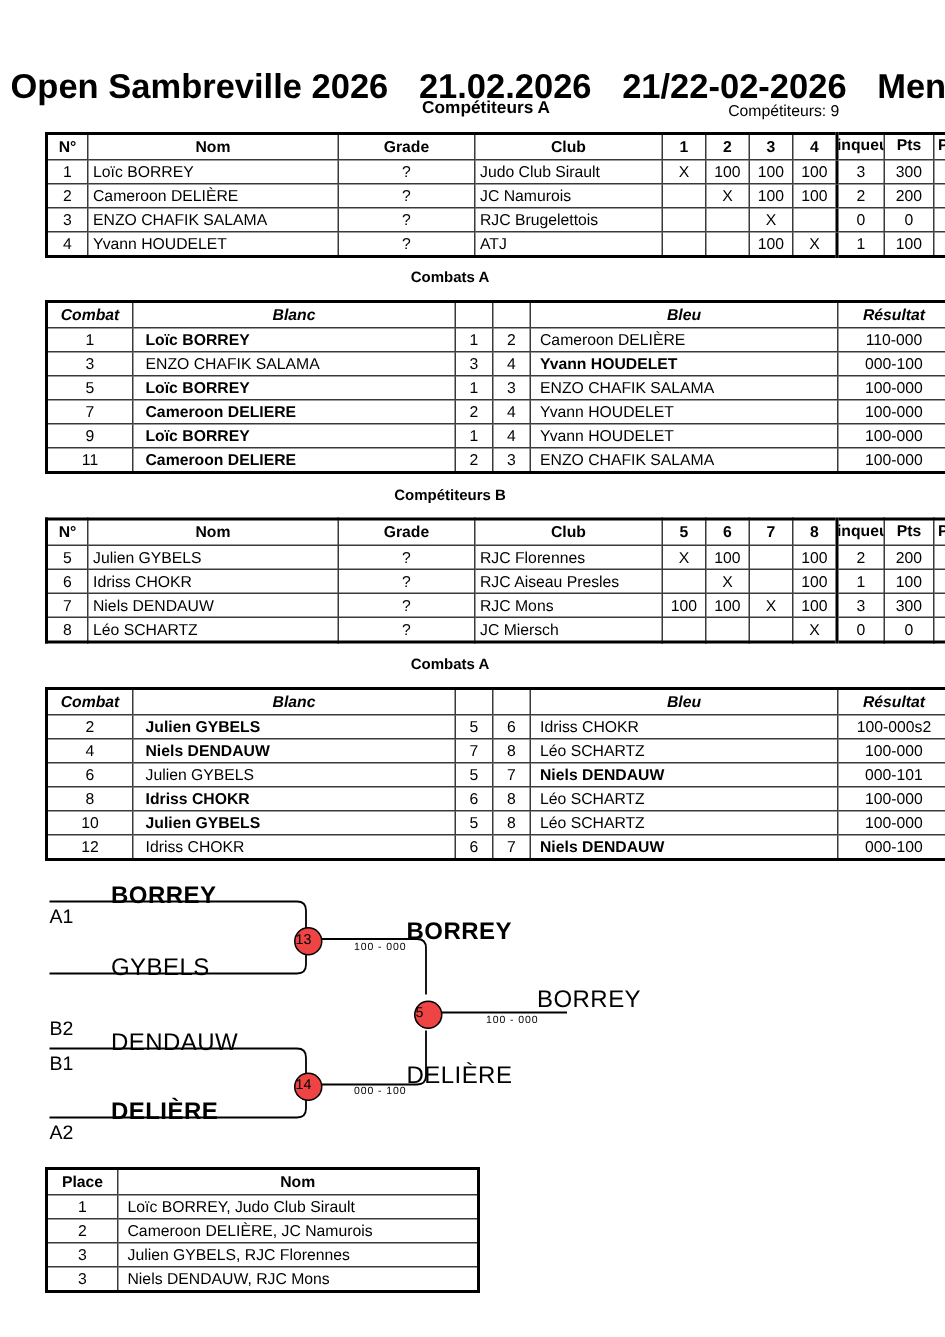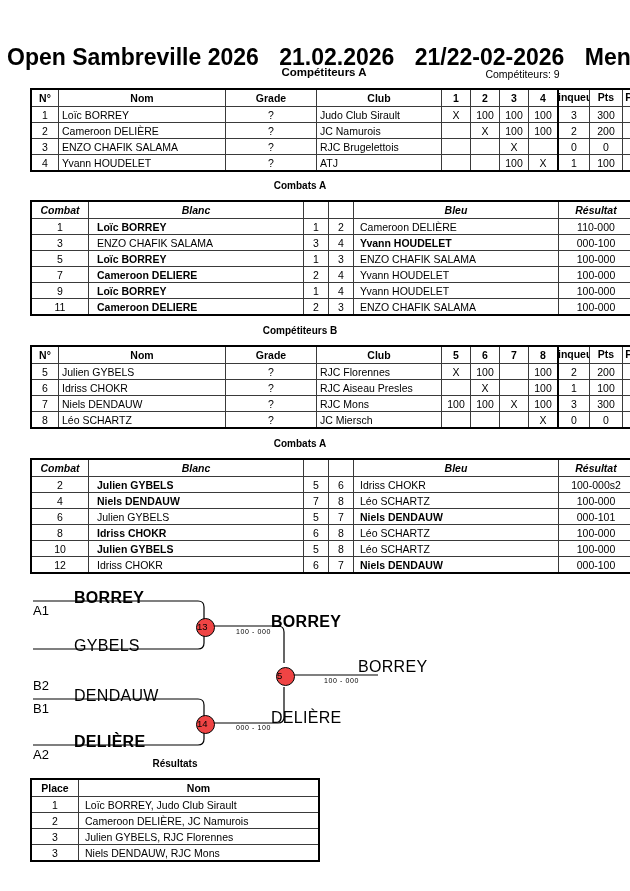--- a/index.html
+++ b/index.html
@@ -430,21 +430,20 @@
   <div class="bk-score" style="left:236px;top:628px;">100 - 000</div>
 
   <div class="bk-num" style="left:196px;top:715px;">14</div>
   <div class="bk-name" style="left:233px;top:709px;">DELIÈRE</div>
   <div class="bk-score" style="left:236px;top:724px;">000 - 100</div>
 
   <div class="bk-num" style="left:276px;top:667px;">5</div>
   <div class="bk-name" style="left:320px;top:658px;">BORREY</div>
   <div class="bk-score" style="left:324px;top:677px;">100 - 000</div>
 
-  <div class="sec-head" style="top:758px;width:290px;">Résultats</div>
   <table class="results outer" style="top:778px;">
     <thead>
       <tr>
         <th class="c-pl">Place</th>
         <th>Nom</th>
       </tr>
     </thead>
     <tbody>
         <tr>
           <td>1</td>

